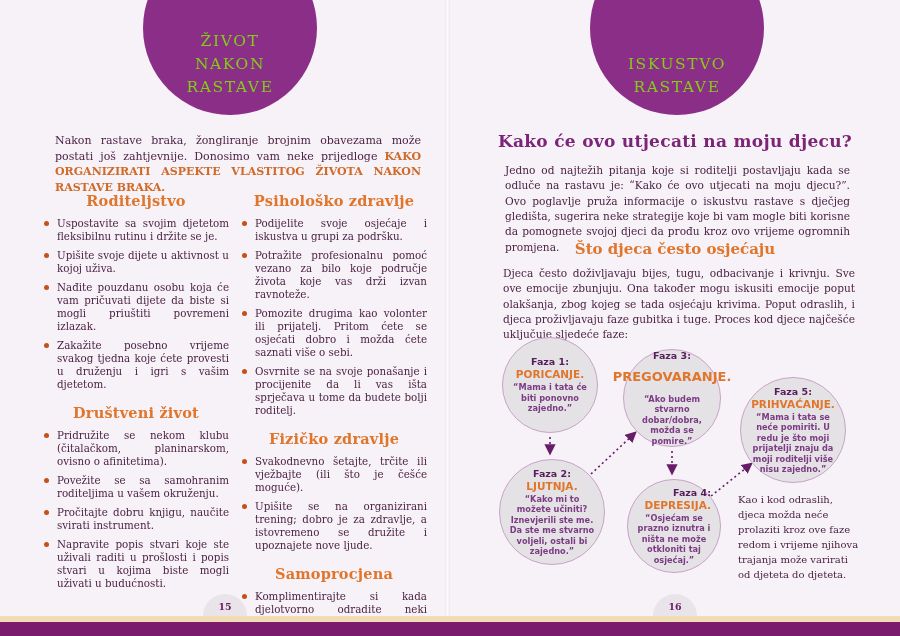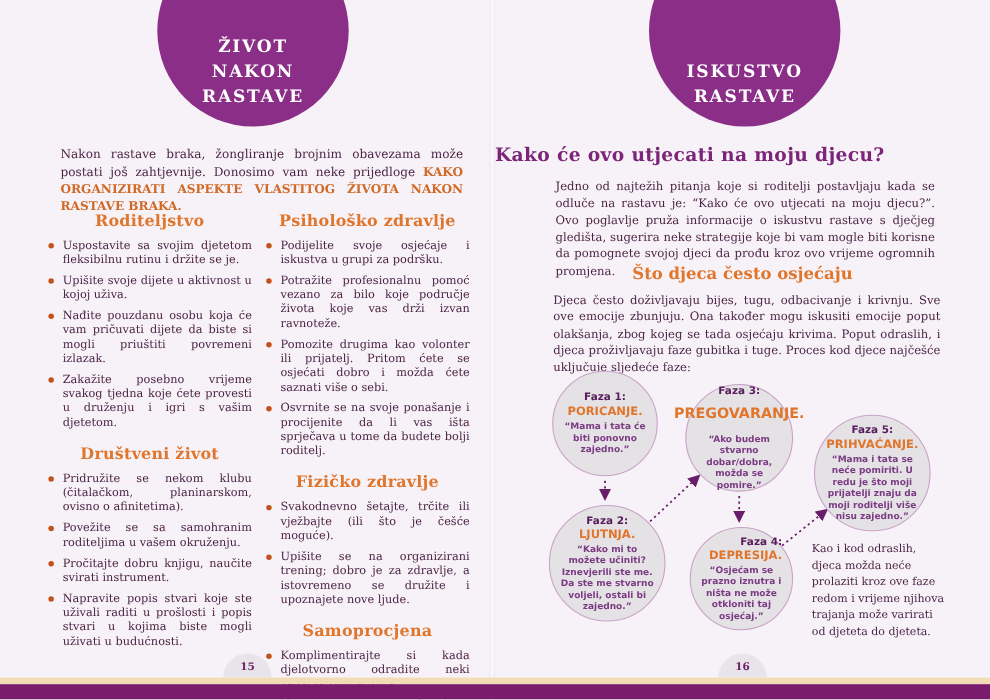--- a/index.html
+++ b/index.html
@@ -18,21 +18,21 @@
 
   
   .title-circle{
     position:absolute; top:-59px; width:174px; height:174px; border-radius:50%;
     background:#8b2e87; display:flex; flex-direction:column; align-items:center;
     justify-content:flex-end; padding-bottom:16px;
   }
   .page.left  .title-circle{ left:143px; }
   .page.right .title-circle{ left:140px; }
   .title-circle span{
-    color:#ffffff; font-size:15.5px; font-weight:bold; letter-spacing:1.6px;
+    color:#84cc16; font-size:15.5px; font-weight:normal; letter-spacing:1.6px;
     line-height:23px; text-align:center;
   }
 
   
   .intro{
     position:absolute; left:55px; top:133px; width:366px;
     font-size:11px; line-height:1.42; text-align:justify; hyphens:auto;
   }
   .intro .hl{ color:#cf6a28; font-weight:bold; }
   .cols{ position:absolute; left:43px; top:192px; width:384px; display:flex; gap:12px; }
@@ -46,21 +46,21 @@
     position:relative; padding-left:14px; margin-bottom:6px;
     font-size:10.3px; line-height:13px; text-align:justify; hyphens:auto;
   }
   .col li::before{
     content:""; position:absolute; left:1px; top:4px; width:5px; height:5px;
     border-radius:50%; background:#c2511a;
   }
 
   
   .rp-heading{
-    position:absolute; top:131px; left:0; width:100%; text-align:left;
+    position:absolute; top:131px; left:0; width:100%; text-align:center;
     font-size:17px; font-weight:bold; color:#7b2478; letter-spacing:.3px;
   }
   .para{ position:absolute; font-size:10.6px; line-height:1.45;
     text-align:justify; hyphens:auto; }
   .para.p1{ left:55px; top:163px; width:345px; }
   .para.p2{ left:53px; top:266px; width:352px; }
   .rp-sub{
     position:absolute; top:240px; left:0; width:100%; text-align:center;
     font-size:15px; font-weight:bold; color:#e0752c;
   }

